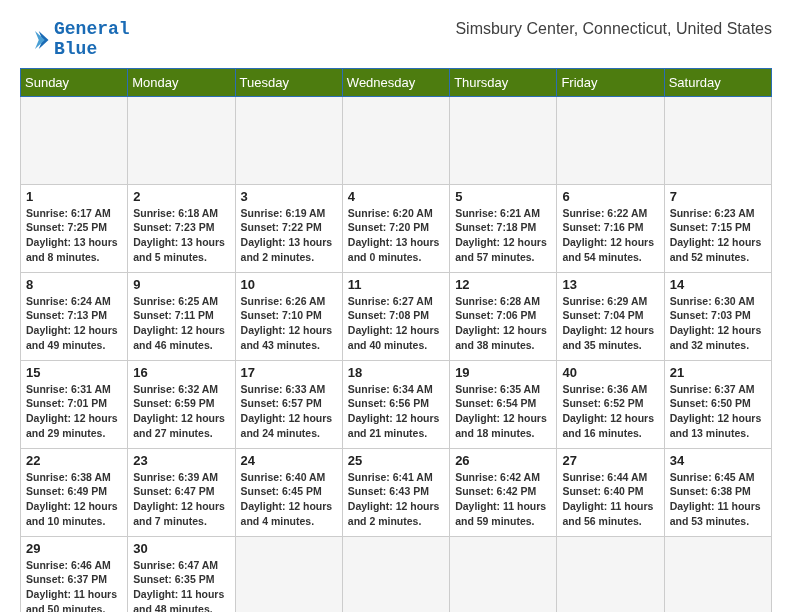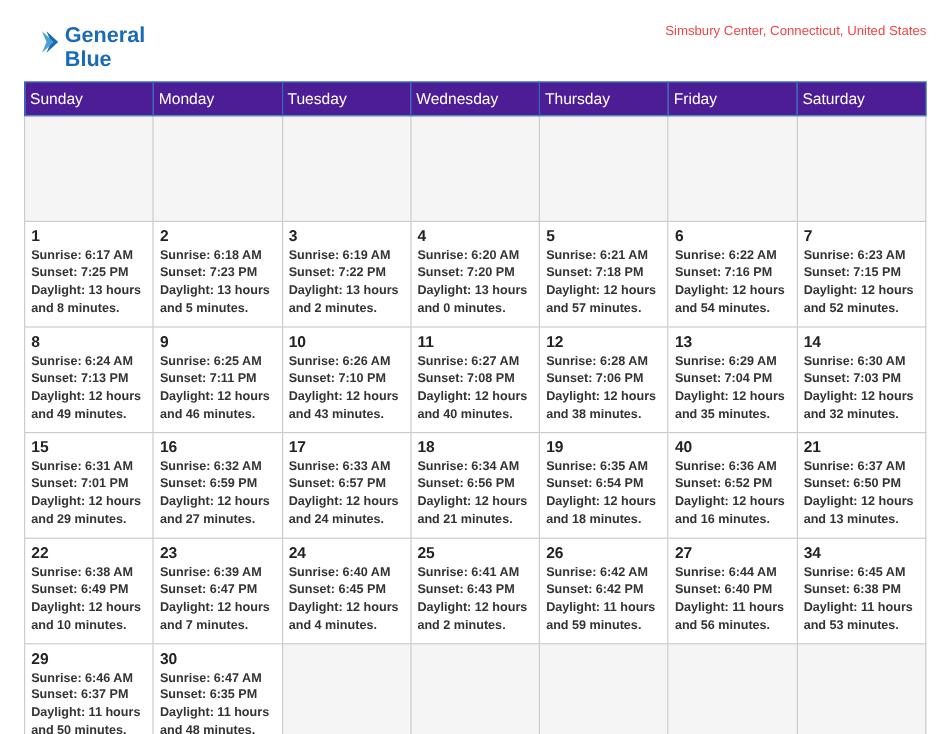--- a/index.html
+++ b/index.html
@@ -11,22 +11,23 @@
       padding: 20px;
     }
     .header {
       display: flex;
       justify-content: space-between;
       align-items: flex-start;
       margin-bottom: 8px;
     }
     .logo {
       display: flex;
-      align-items: flex-start;
+      align-items: center;
       gap: 4px;
+      font-family: Liberation Mono, monospace;
     }
     .logo-text {
       font-size: 18px;
       font-weight: bold;
       color: #333;
       line-height: 1.1;
     }
     .logo-text span {
       color: #1a6bb5;
     }
@@ -36,30 +37,30 @@
     }
     .title-block {
       text-align: right;
     }
     .month-title {
       font-size: 36px;
       font-weight: normal;
       color: #333;
     }
     .subtitle {
-      font-size: 11px;
-      color: #ef4444;
+      font-size: 16px;
+      color: #404040;
     }
     .calendar {
       width: 100%;
       border-collapse: collapse;
       font-size: 11px;
     }
     .calendar th {
-      background: #4c1d95;
+      background: #4d7c0f;
       color: #fff;
       padding: 6px 4px;
       text-align: left;
       font-size: 13px;
       font-weight: normal;
       border: 1px solid #2a6db5;
     }
     .calendar td {
       border: 1px solid #ccc;
       vertical-align: top;

